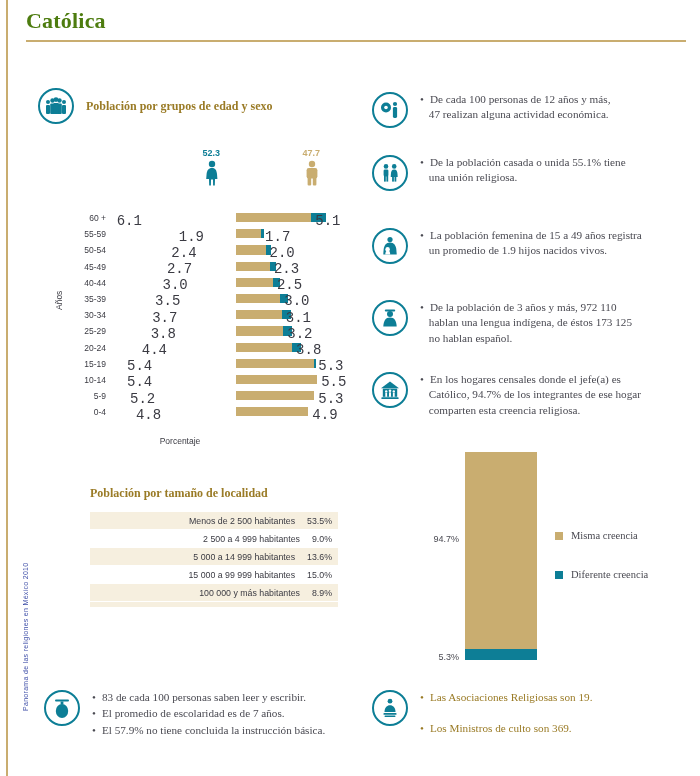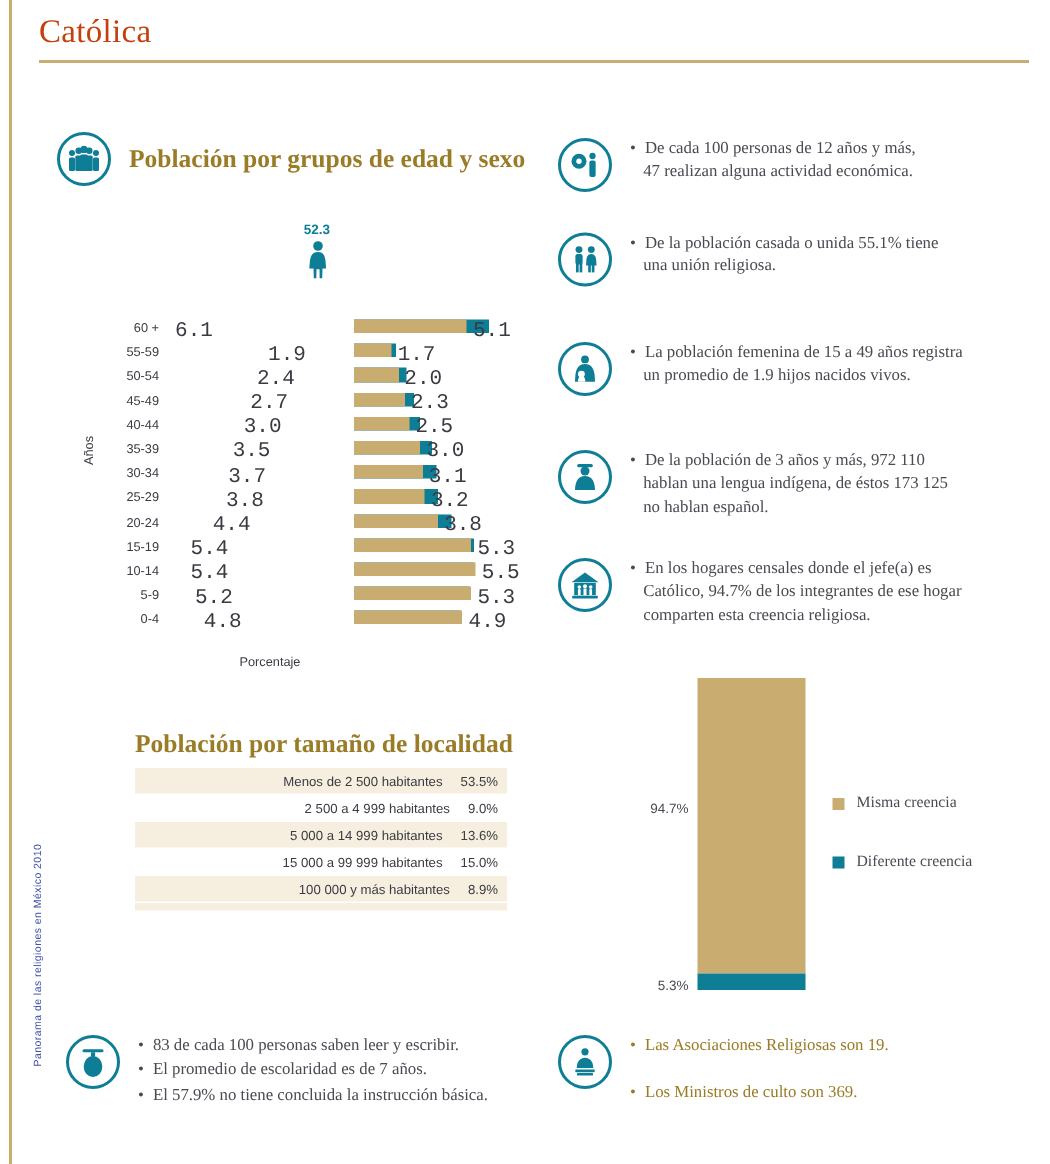--- a/index.html
+++ b/index.html
@@ -22,38 +22,38 @@
     transform: rotate(-90deg); transform-origin: center center;
     font-family: "Liberation Sans", sans-serif;
     font-size: 7px; letter-spacing: .3px;
     color: #3f4fa8; white-space: nowrap;
     overflow: hidden;
   }
   
   #header { position: absolute; left: 26px; top: 8px; width: 660px; }
   #page-title {
     font-family: "Liberation Serif", serif;
-    font-weight: normal; font-size: 22px; color: #c2410c;
+    font-weight: bold; font-size: 22px; color: #4d7c0f;
     letter-spacing: .2px;
   }
   #title-rule { margin-top: 6px; height: 2px; background: #c9ad70; width: 660px; }
 
   
   .badge {
     width: 36px; height: 36px; border-radius: 50%;
     border: 2px solid #0d7e96; flex: 0 0 36px;
     display: flex; align-items: center; justify-content: center;
     background: #fff;
   }
   .badge svg { display: block; }
 
   
   .sec-title {
     font-family: "Liberation Serif", serif;
-    font-weight: bold; font-size: 17px; color: #9a7b26;
+    font-weight: bold; font-size: 12px; color: #9a7b26;
   }
 
   
   #pyramid-head { position: absolute; left: 38px; top: 88px; display: flex; align-items: center; gap: 12px; }
   #pyramid-sexes { position: absolute; left: 150px; top: 148px; width: 200px; height: 50px; }
   .sexfig { position: absolute; text-align: right; width: 60px; }
   .sexfig .num { font-family: "Liberation Sans", sans-serif; font-size: 9px; font-weight: bold; margin-bottom: 2px; }
   .fem .num { color: #0d7e96; }
   .mal .num { color: #c9ad70; }
 
@@ -150,20 +150,31 @@
   <div class="sec-title">Población por grupos de edad y sexo</div>
 </div>
 
 <div id="pyramid-sexes">
   <div class="sexfig fem" style="left:10px;top:0;">
     <div class="num">52.3</div>
     <svg width="16" height="26" viewBox="0 0 16 26">
       <g fill="#0d7e96">
         <circle cx="8" cy="4" r="3.2"></circle>
         <path d="M8 8 C4.4 8 3 10.6 2.6 14 L2.2 19 H5 L5.2 25.5 H6.9 L7 19.5 H9 L9.1 25.5 H10.8 L11 19 H13.4 L13 14 C12.6 10.6 11.6 8 8 8 Z"></path>
+      </g>
+    </svg>
+  </div>
+  <div class="sexfig mal" style="left:110px;top:0;">
+    <div class="num">47.7</div>
+    <svg width="16" height="26" viewBox="0 0 16 26">
+      <g fill="#c9ad70">
+        <circle cx="8" cy="4" r="3.2"></circle>
+        <rect x="2.6" y="8" width="10.8" height="10.5" rx="2.2"></rect>
+        <rect x="3.6" y="17" width="3.6" height="8.5" rx="1.1"></rect>
+        <rect x="8.8" y="17" width="3.6" height="8.5" rx="1.1"></rect>
       </g>
     </svg>
   </div>
 </div>
 
 <div id="pyramid">
     <div class="prow">
       <div class="plabel">60 +</div>
       <div class="pbars">
         <div class="bcenter bfem" style="width: 90.0923px;"></div>

